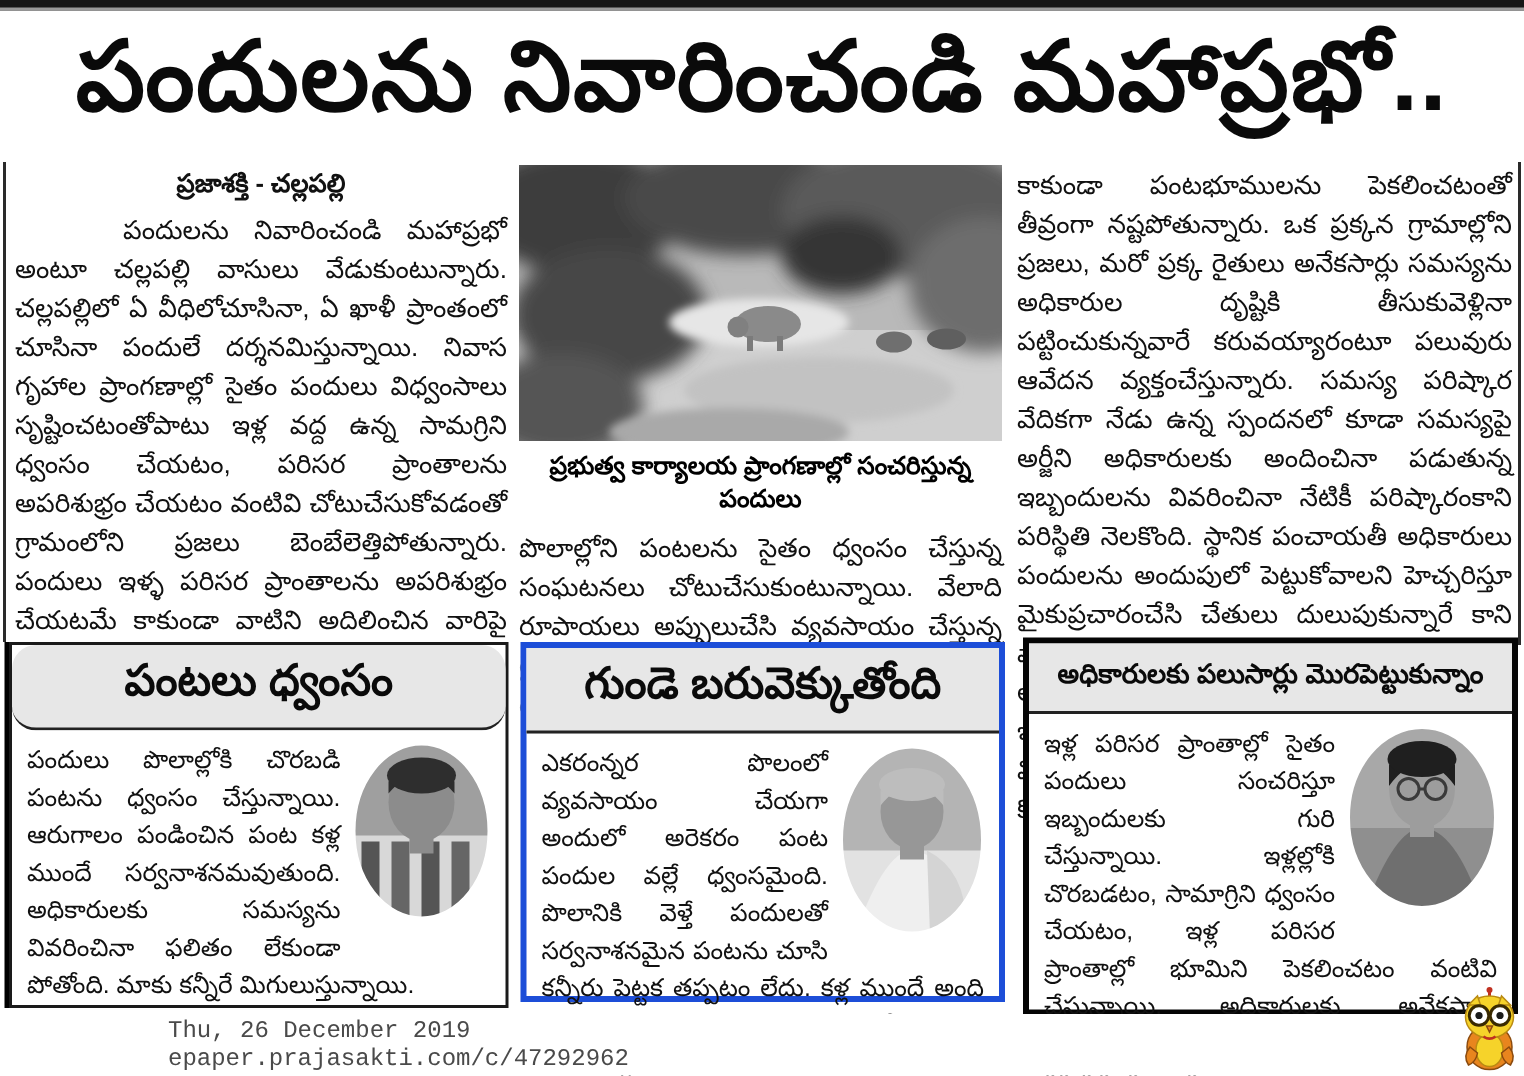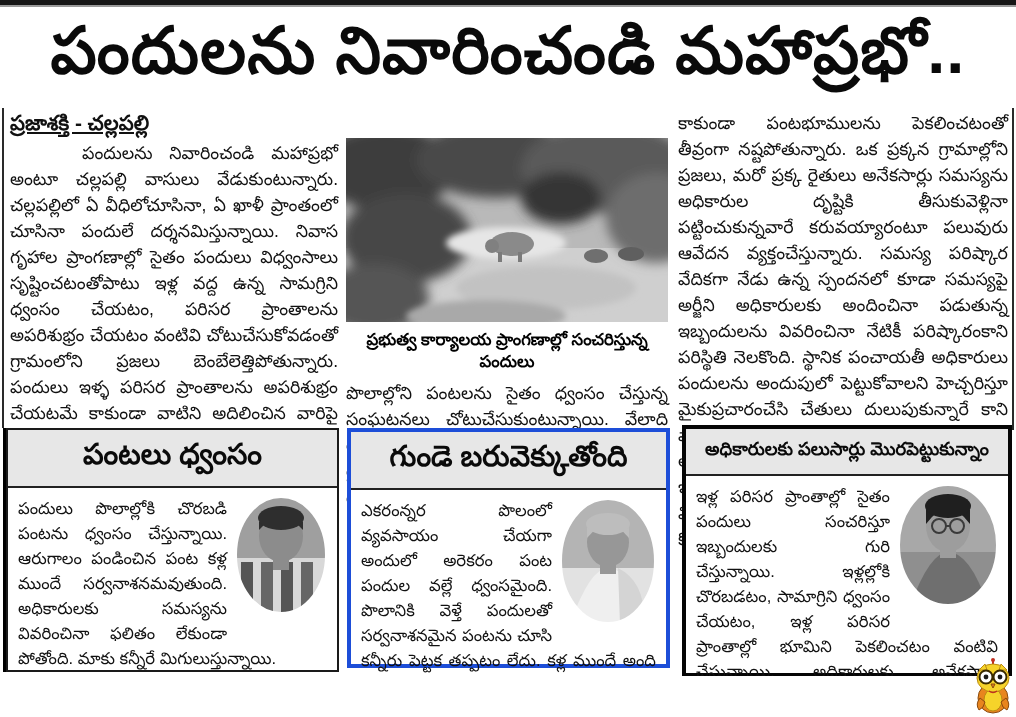--- a/index.html
+++ b/index.html
@@ -14,38 +14,38 @@
     display:flex; align-items:center; justify-content:center; }
   .headline h1 { font-size:65px; font-weight:800; color:#0a0a0a; letter-spacing:1px;
     white-space:nowrap; }
 
   .edge-rule-left { position:absolute; left:2px; top:108px; width:2px; height:320px; background:#2a2a2a; }
   .edge-rule-right { position:absolute; left:1012px; top:108px; width:2px; height:322px; background:#2a2a2a; }
 
   .col { position:absolute; top:110px; font-size:17.5px; line-height:26px;
     text-align:justify; color:#111; }
   .col1 { left:10px;  width:328px; height:318px; }
-  .col2 { left:346px; width:322px; height:344px;margin-top:28px; }
+  .col2 { left:346px; width:322px; height:344px; }
   .col3 { left:678px; width:330px; height:318px; }
 
-  .byline { font-weight:bold; font-size:21px; margin-bottom:4px; text-align:left;text-decoration:underline; }
+  .byline { font-weight:bold; font-size:17px; margin-bottom:4px; text-align:center; }
   .lead { text-indent:72px; }
 
   .photo-wrap { width:322px; height:184px; background:#777; overflow:hidden; }
   .photo-wrap svg { display:block; }
   .caption { font-weight:bold; font-size:16.5px; text-align:center; line-height:22px;
     padding:6px 0 8px 0; color:#000; }
 
   .qbox { position:absolute; background:#fff; }
   .qbox1 { left:6px;   top:428px; width:333px; height:244px; border:2px solid #1a1a1a; box-shadow:-3px 0 0 #000; }
   .qbox2 { left:347px; top:428px; width:323px; height:240px; border:4px solid #1d4ed8; }
   .qbox3 { left:682px; top:425px; width:330px; height:252px; border:4px solid #050505; }
   .qhead { background:#e7e7e7; border-bottom:2px solid #222; text-align:center;
     font-weight:800; color:#0a0a0a; padding:8px 4px; }
-  .qbox1 .qhead { font-size:29px; }
+  .qbox1 .qhead { font-size:29px;border-radius:16px; }
   .qbox2 .qhead { font-size:29px; }
   .qbox3 .qhead { font-size:18px; padding:10px 2px; }
   .qbody { padding:8px 10px 4px 10px; font-size:16.5px; line-height:25px;
     text-align:justify; color:#111; }
   .qbody .portrait { float:right; margin:0 0 4px 8px; }
   .qtext { text-indent:58px; }
   .attattr { font-weight:bold; font-size:16px; text-align:center; padding:2px 8px 6px 8px; color:#000; }
 
   .footer { position:absolute; left:0; top:676px; width:1016px; height:41px; background:#fff; }
   .logo { position:absolute; left:6px; top:2px; width:96px; height:38px; }
@@ -203,20 +203,24 @@
           </g>
           <ellipse cx="50" cy="61" rx="49" ry="60" fill="none" stroke="#ffffff" stroke-width="2"></ellipse>
         </svg>
       </span>
       <span class="qtext">ఇళ్ల పరిసర ప్రాంతాల్లో సైతం పందులు సంచరిస్తూ ఇబ్బందులకు గురి చేస్తున్నాయి. ఇళ్లల్లోకి చొరబడటం, సామాగ్రిని ధ్వంసం చేయటం, ఇళ్ల పరిసర ప్రాంతాల్లో భూమిని పెకలించటం వంటివి చేస్తున్నాయి. అధికారులకు అనేకసార్లు మొరపెట్టుకున్నాం. పట్టించుకున్న వారే కరువవుతున్నారు.</span>
     </div>
 
   </div>
 
   <div class="footer">
+    <div class="footer-meta">
+      <div>Thu, 26 December 2019</div>
+      <div>epaper.prajasakti.com/c/47292962</div>
+    </div>
     <div class="owl">
       <svg width="42" height="56" viewBox="0 0 42 56" xmlns="http://www.w3.org/2000/svg">
         <ellipse cx="21" cy="40" rx="15" ry="15" fill="#e8851e" stroke="#8a4a0e" stroke-width="1"></ellipse>
         <ellipse cx="21" cy="42" rx="9" ry="11" fill="#f6d32a" stroke="#b98a12" stroke-width="1"></ellipse>
         <path d="M8 40 Q3 46 7 52 Q12 50 13 44 Z" fill="#e8851e" stroke="#8a4a0e" stroke-width="1"></path>
         <path d="M34 40 Q39 46 35 52 Q30 50 29 44 Z" fill="#e8851e" stroke="#8a4a0e" stroke-width="1"></path>
         <g>
           <line x1="21" y1="8" x2="21" y2="2" stroke="#c03020" stroke-width="2"></line>
           <circle cx="21" cy="2" r="2" fill="#c03020"></circle>
         </g>

